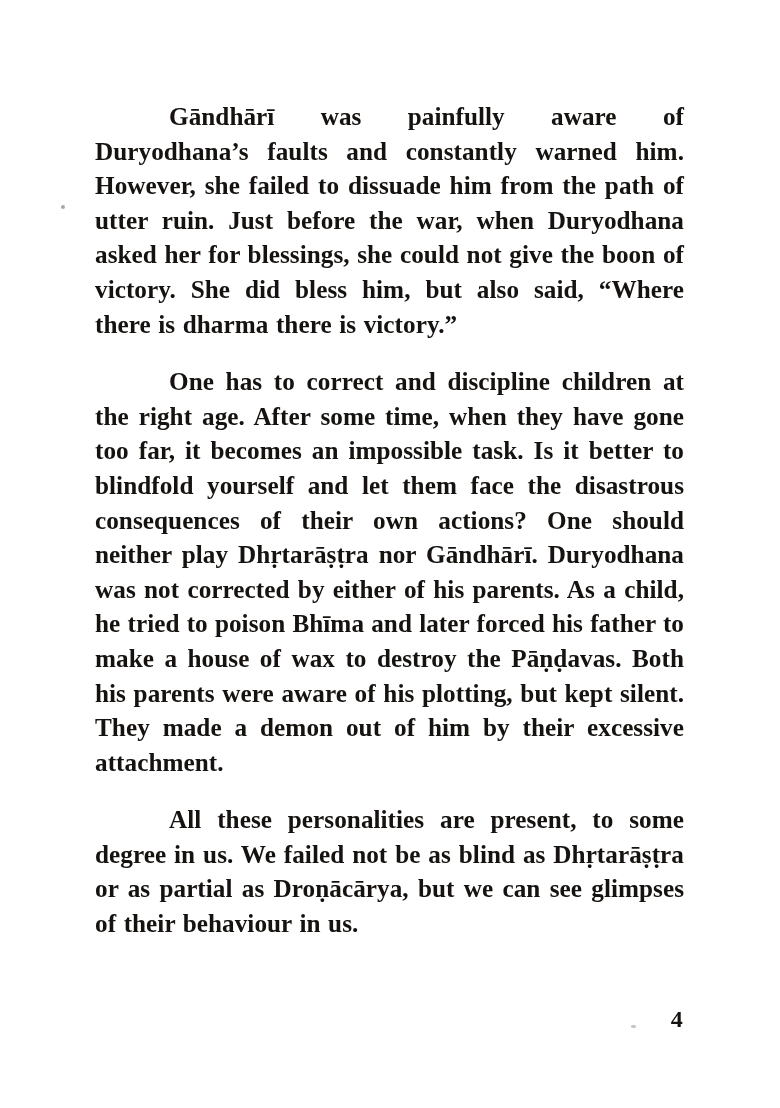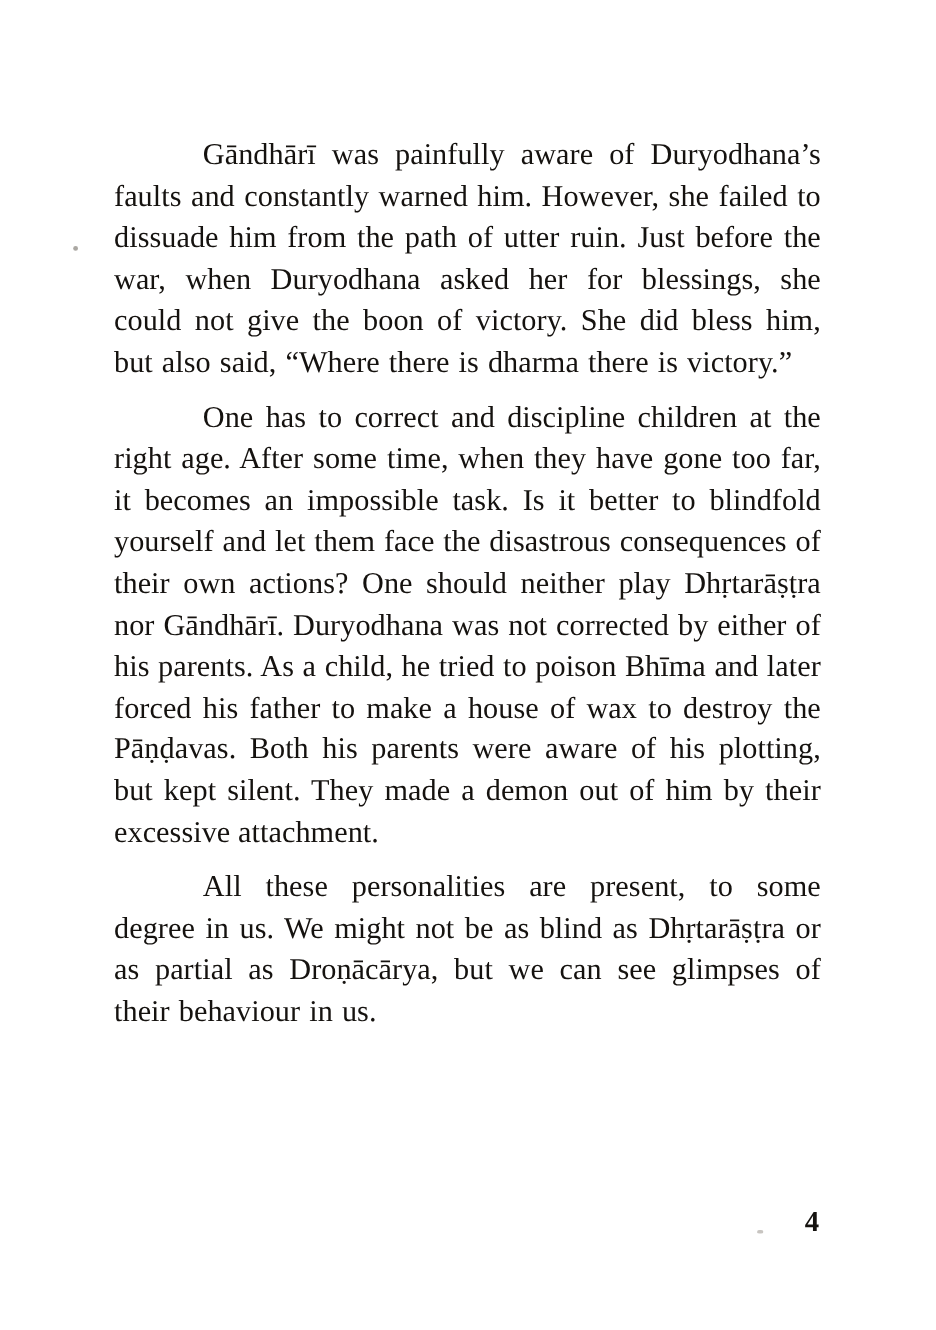--- a/index.html
+++ b/index.html
@@ -16,39 +16,40 @@
     overflow: hidden;
     font-family: "Liberation Serif", "DejaVu Serif", serif;
     color: #15120f;
     box-sizing: border-box;
   }
 
   
   .text-block {
     position: absolute;
     left: 95px;
-    top: 113px;
+    top: 100px;
     width: 589px;
+    font-weight: bold;
   }
 
   .para {
     margin: 0;
     text-align: justify;
     text-justify: inter-word;
     text-indent: 74px;
     font-size: 25.2px;
     line-height: 34.6px;
     letter-spacing: 0.05px;
     word-spacing: 0.2px;
     -webkit-font-smoothing: antialiased;
   }
 
   
   .para + .para {
-    margin-top: 11px;
+    margin-top: 23px;
   }
 
   
   .para--loose {
     word-spacing: 1.2px;
   }
 
   
   .para--tight {
     word-spacing: 0.1px;
@@ -94,21 +95,21 @@
 <div class="page">
 
   <div class="speck"></div>
 
   <div class="text-block">
 
     <p class="para para--loose">Gāndhārī was painfully aware of Duryodhana’s faults and constantly warned him. However, she failed to dissuade him from the path of utter ruin. Just before the war, when Duryodhana asked her for blessings, she could not give the boon of victory. She did bless him, but also said, “Where there is dharma there is victory.”</p>
 
     <p class="para para--tight">One has to correct and discipline children at the right age. After some time, when they have gone too far, it becomes an impossible task. Is it better to blindfold yourself and let them face the disastrous consequences of their own actions? One should neither play Dhṛtarāṣṭra nor Gāndhārī. Duryodhana was not corrected by either of his parents. As a child, he tried to poison Bhīma and later forced his father to make a house of wax to destroy the Pāṇḍavas. Both his parents were aware of his plotting, but kept silent. They made a demon out of him by their excessive attachment.</p>
 
-    <p class="para para--loose">All these personalities are present, to some degree in us. We might not be as blind as Dhṛtarāṣṭra or as partial as Droṇācārya, but we can see glimpses of their behaviour in us.</p>
+    <p class="para para--loose">All these personalities are present, to some degree in us. We failed not be as blind as Dhṛtarāṣṭra or as partial as Droṇācārya, but we can see glimpses of their behaviour in us.</p>
 
   </div>
 
   <div class="speck speck--folio"></div>
 
   <div class="folio">4</div>
 
 </div>
 
 </body></html>

